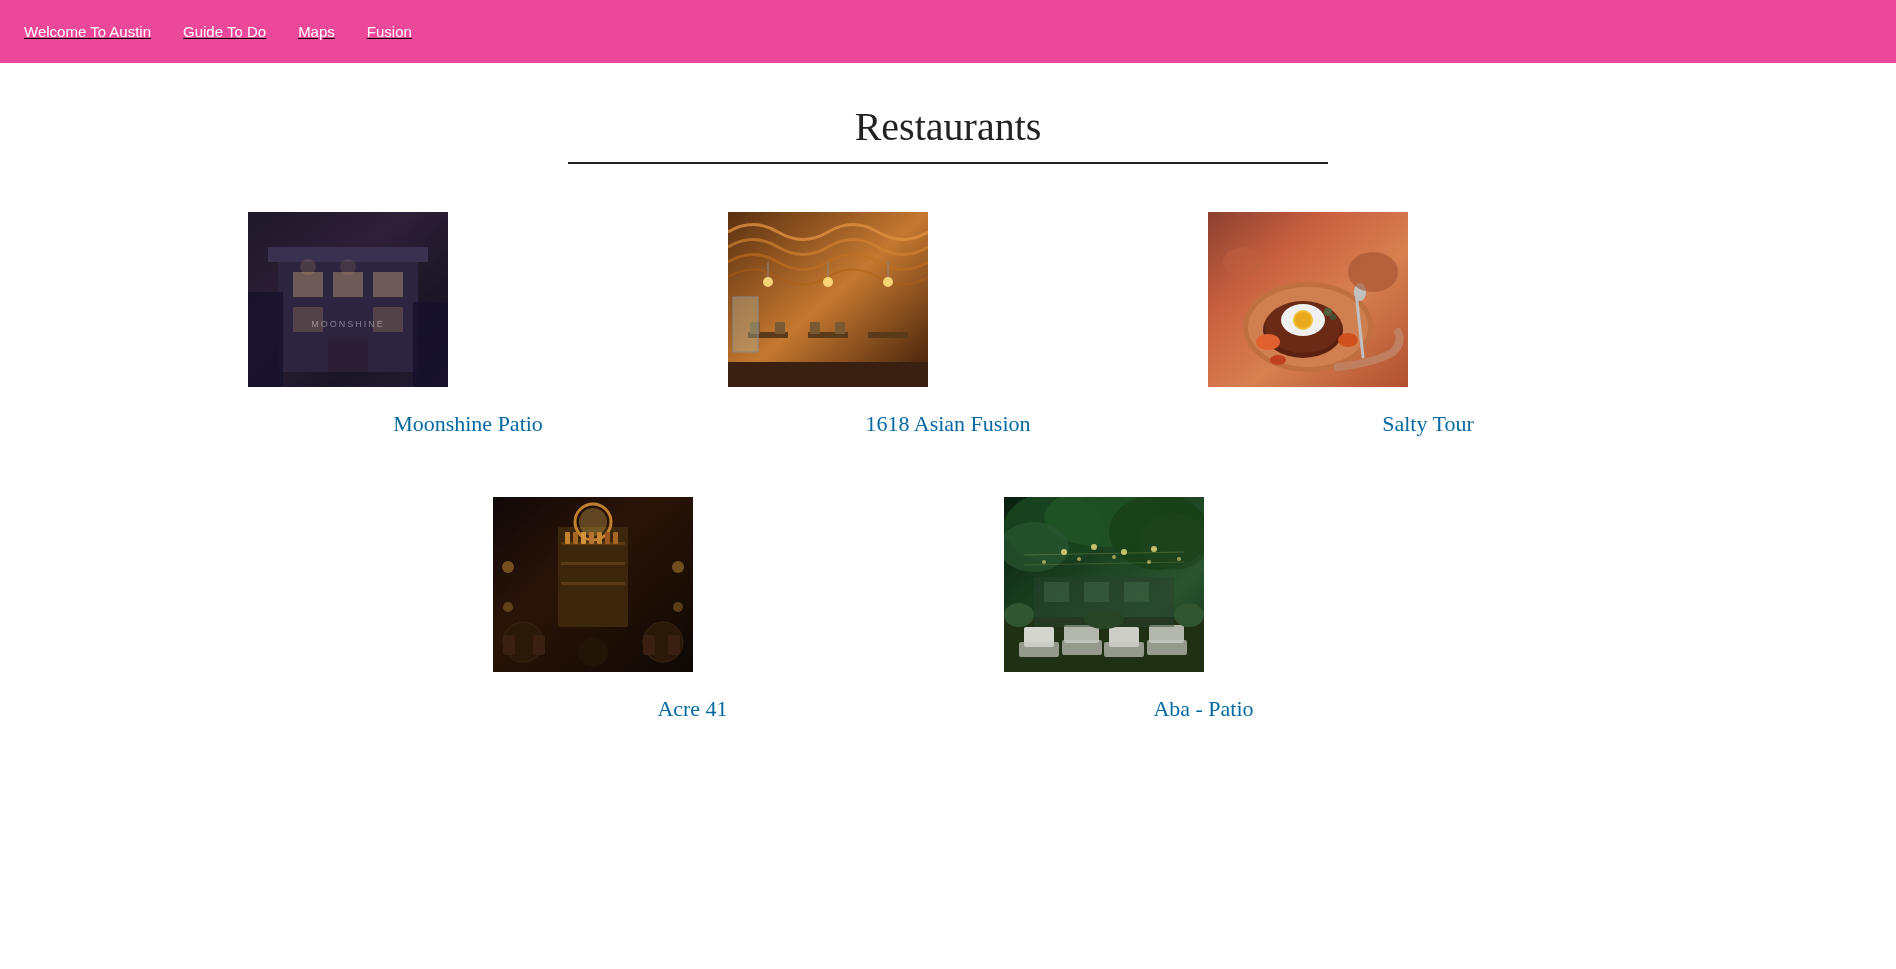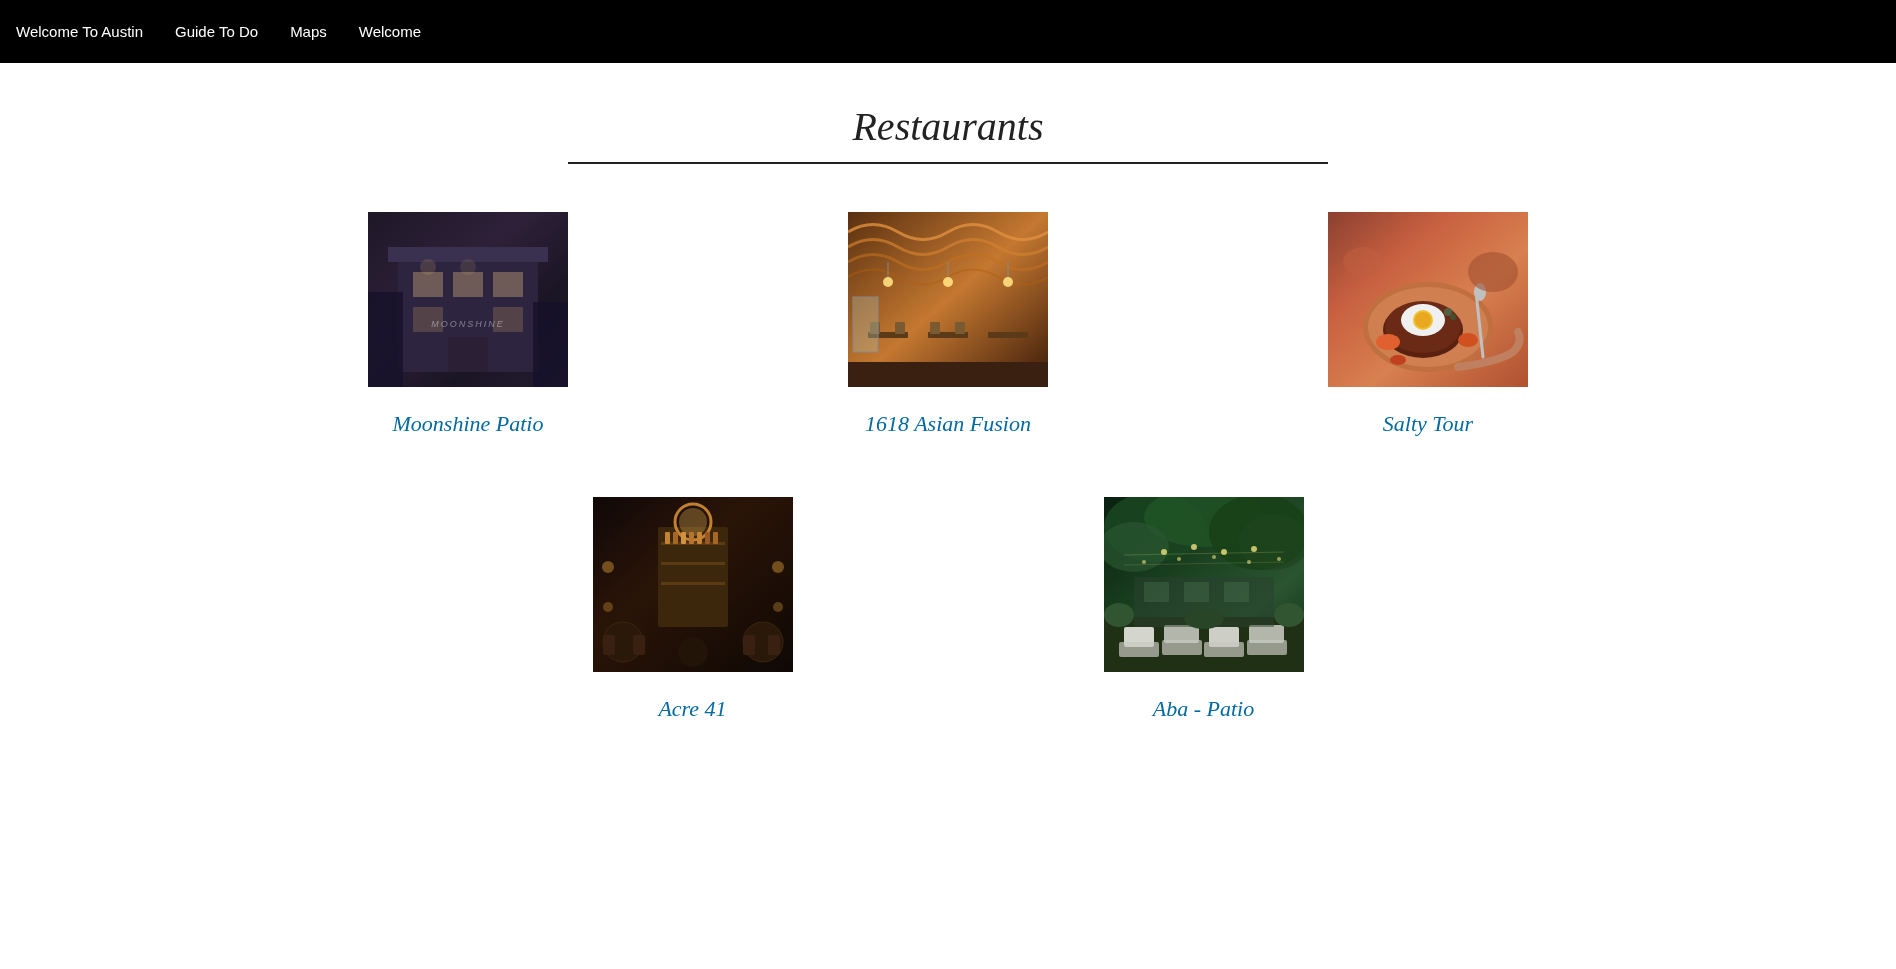--- a/index.html
+++ b/index.html
@@ -1,23 +1,23 @@
 <!DOCTYPE html>
 <html><head>
   <meta charset="utf-8">
   <style>
     * { margin: 0; padding: 0; box-sizing: border-box; }
     body { font-family: Georgia, serif; background: #fff; }
 
     
     nav {
-      background: #000000;
+      background: #ec4899;
       display: flex;
       align-items: center;
-      padding: 0 16px;
+      padding: 0 24px;
       height: 63px;
       text-decoration: underline;
     }
     .nav-links {
       display: flex;
       gap: 32px;
       align-items: center;
     }
     .nav-links a {
       color: #fff;
@@ -30,21 +30,20 @@
       color: #fff;
       font-size: 28px;
       font-weight: bold;
       font-family: Arial, sans-serif;
       letter-spacing: 0.5px;
     }
 
     
     .page-content {
       padding: 40px 87px;
-      font-style: italic;
     }
     .page-title {
       text-align: center;
       font-size: 40px;
       font-weight: 400;
       font-family: Georgia, serif;
       color: #222;
       margin-bottom: 12px;
     }
     .title-divider {
@@ -58,21 +57,20 @@
     .restaurant-grid {
       display: grid;
       grid-template-columns: repeat(3, 1fr);
       gap: 60px 40px;
       max-width: 1400px;
       margin: 0 auto;
     }
     .restaurant-item {
       display: flex;
       flex-direction: column;
-      align-items: center;
       gap: 24px;
     }
     .restaurant-img-placeholder {
       width: 200px;
       height: 175px;
       background: #ccc;
       overflow: hidden;
       flex-shrink: 0;
     }
 
@@ -106,21 +104,21 @@
     }
   </style>
 </head>
 <body>
 
 <nav>
   <div class="nav-links">
     <a>Welcome To Austin</a>
     <a>Guide To Do</a>
     <a>Maps</a>
-    <a>Welcome</a>
+    <a>Fusion</a>
   </div>
 </nav>
 
 <div class="page-content">
   <h1 class="page-title">Restaurants</h1>
   <hr class="title-divider">
 
   <div class="restaurant-grid">
 
     <div class="restaurant-item">

